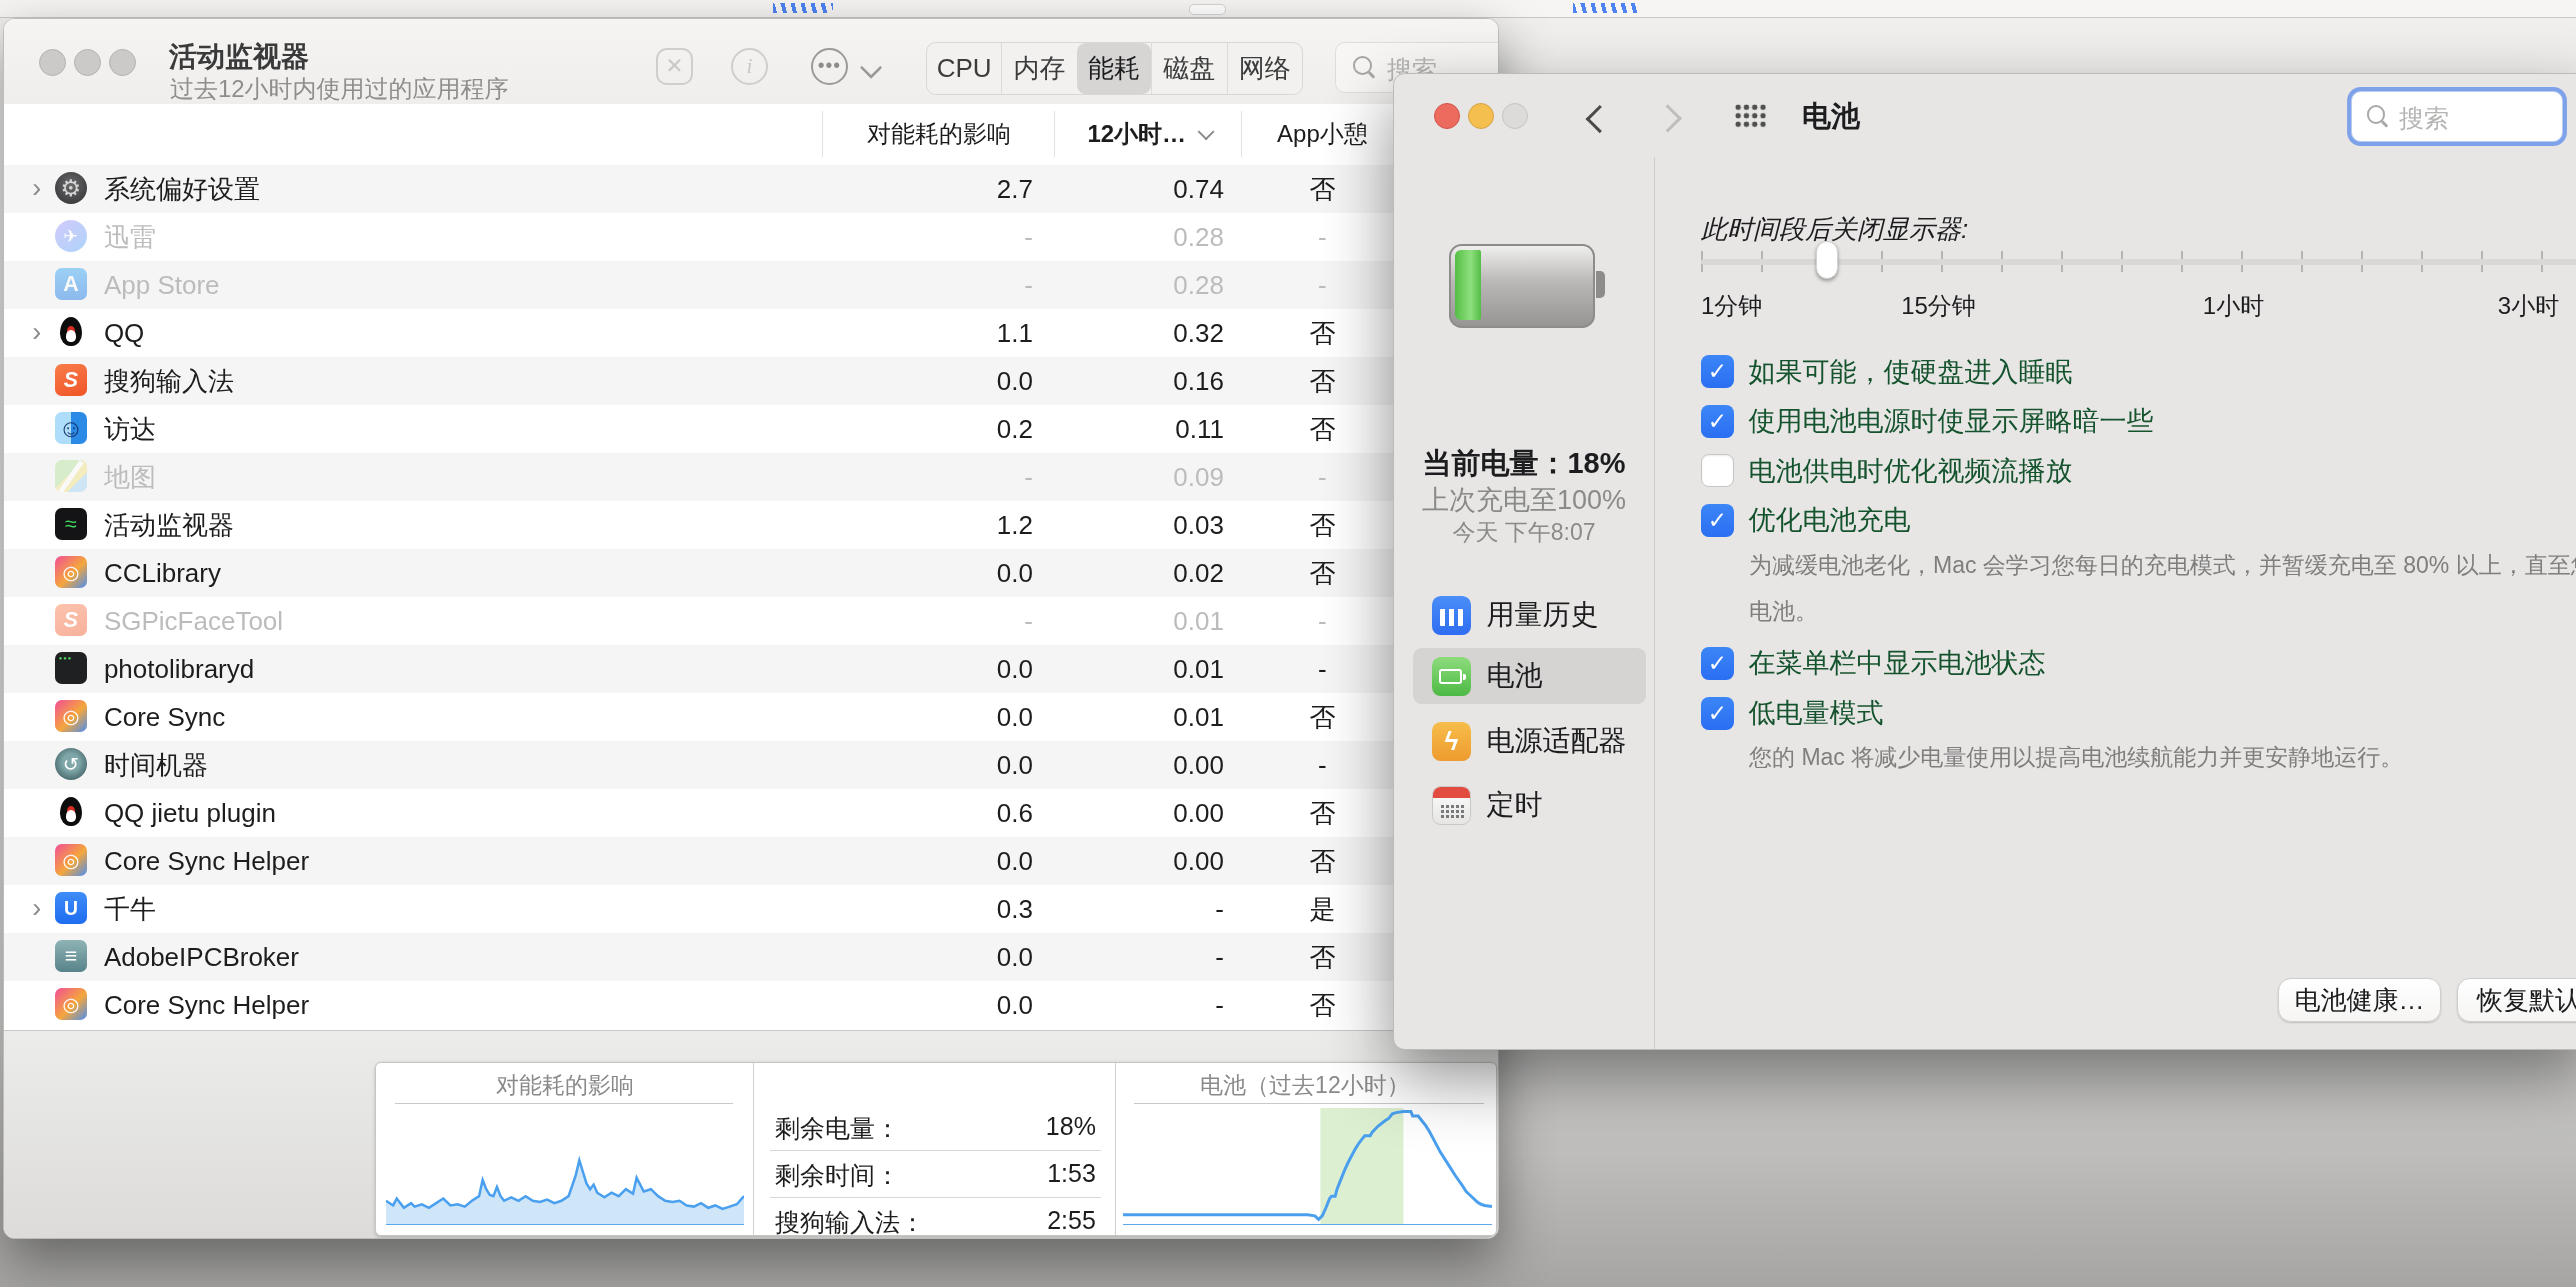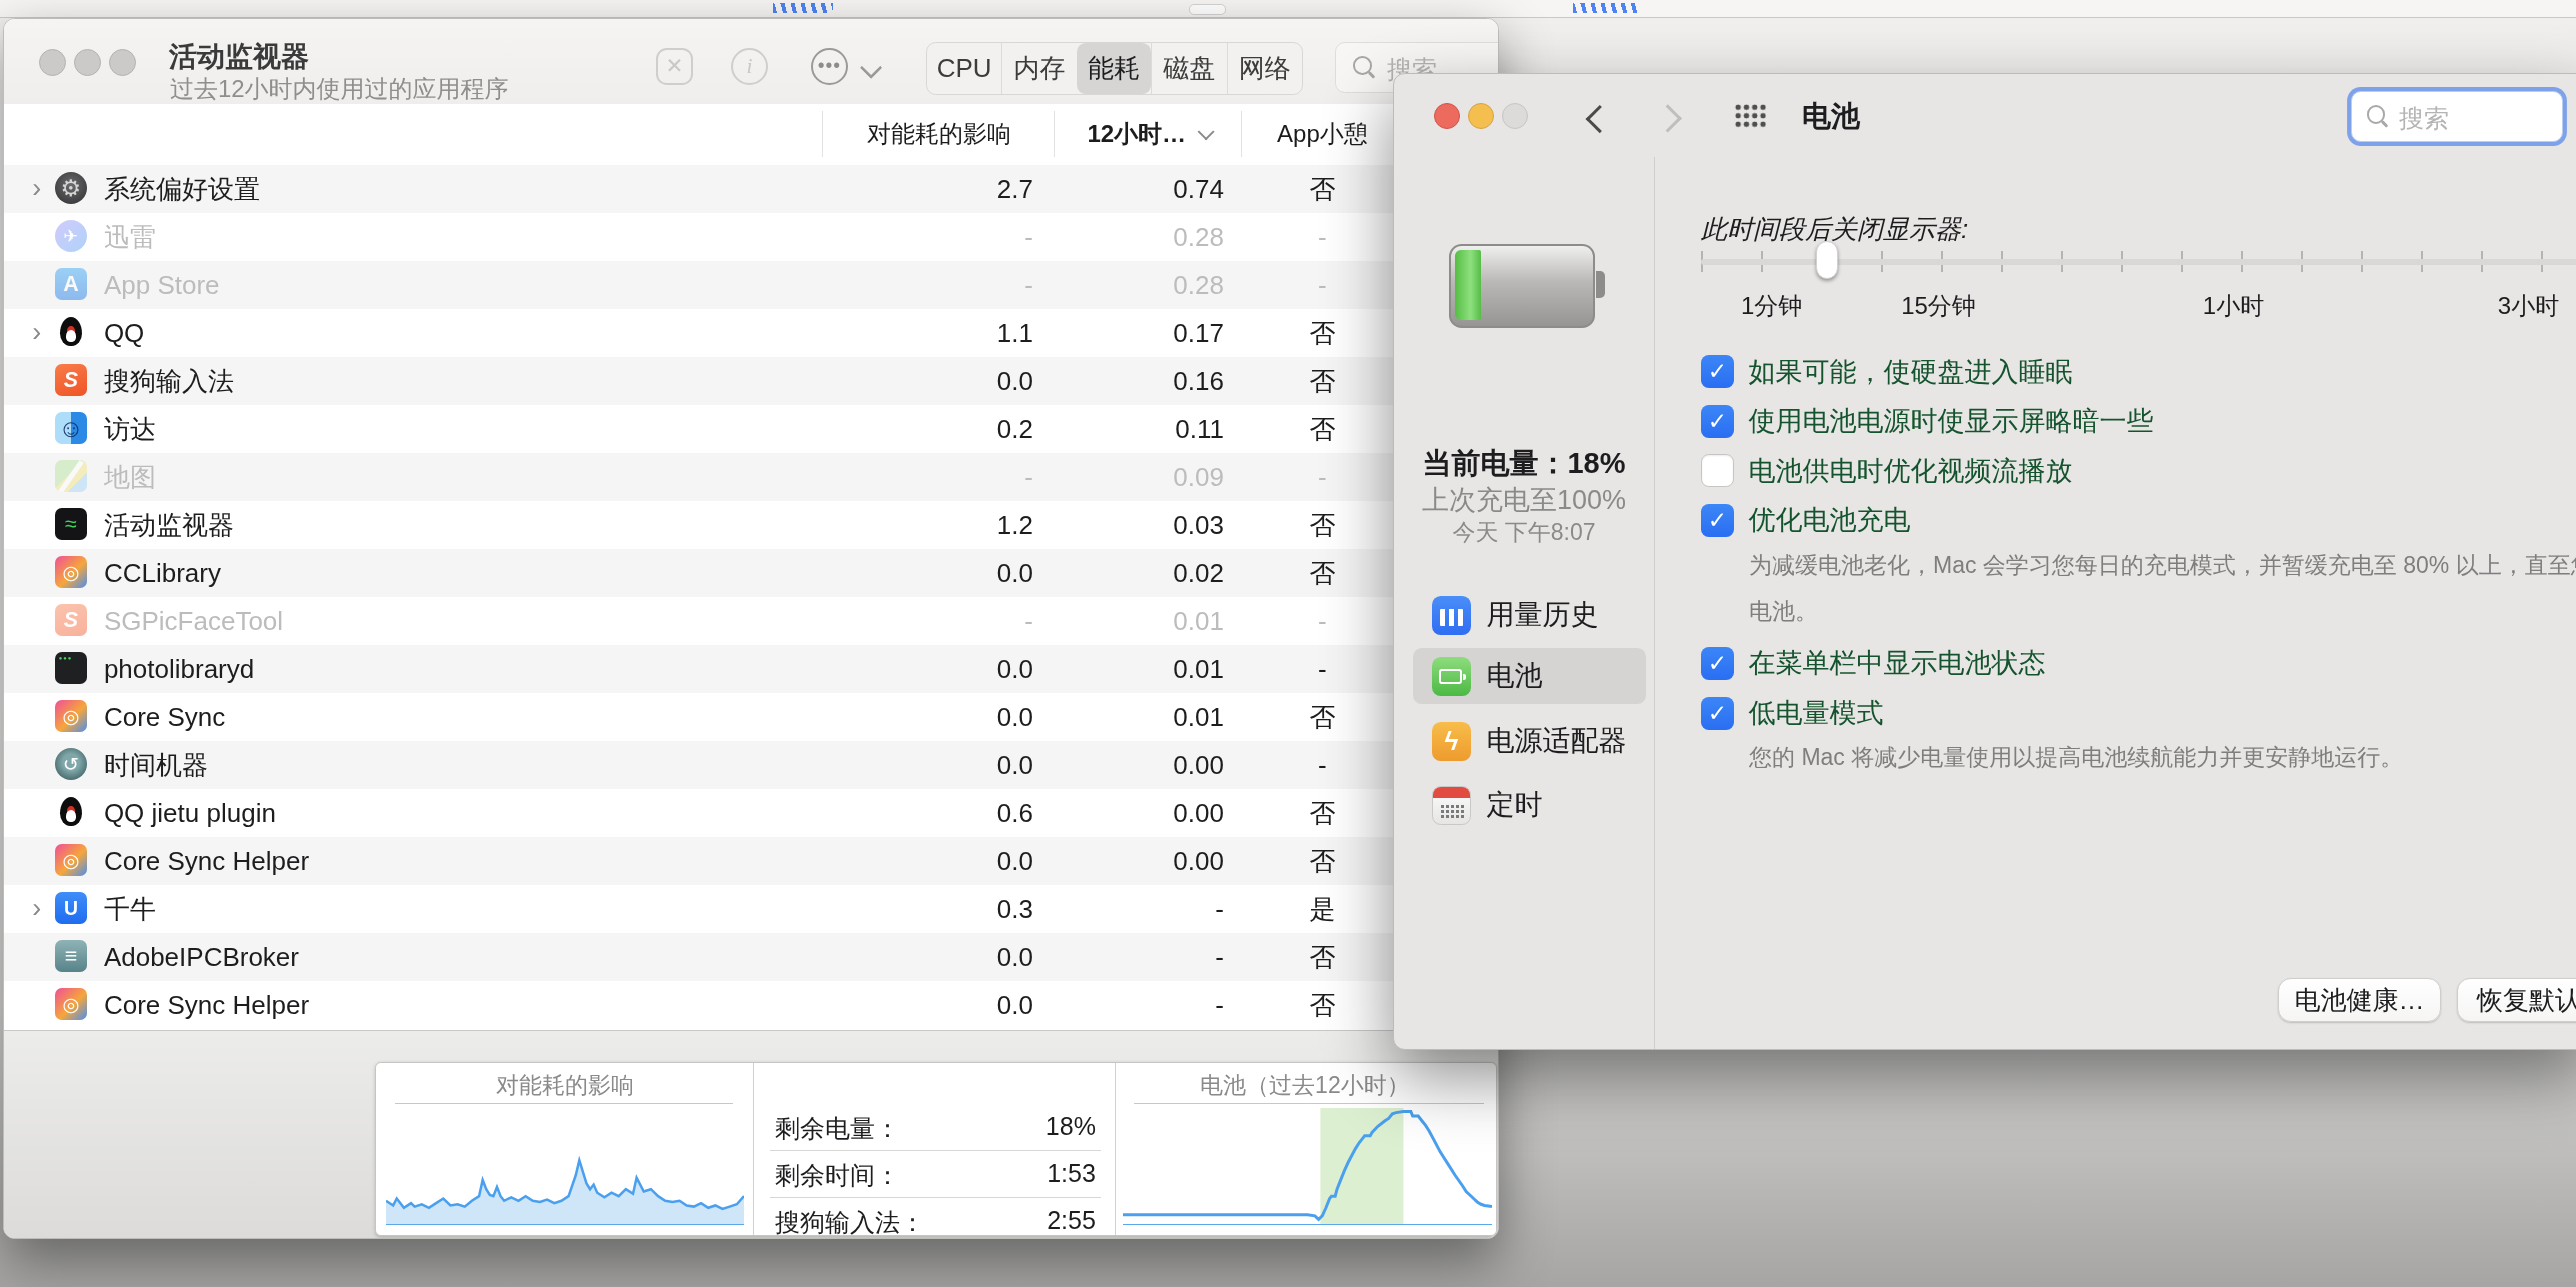--- a/index.html
+++ b/index.html
@@ -238,21 +238,21 @@
       <span class="nm">App Store</span>
       <span class="v1">-</span>
       <span class="v2">0.28</span>
       <span class="v3">-</span>
     </div>
         <div class="am-row">
       <span class="disc">›</span>
       <span class="ic i-qq"></span>
       <span class="nm">QQ</span>
       <span class="v1">1.1</span>
-      <span class="v2">0.17</span>
+      <span class="v2">0.32</span>
       <span class="v3">否</span>
     </div>
         <div class="am-row odd">
       <span class="disc"></span>
       <span class="ic i-sogou"></span>
       <span class="nm">搜狗输入法</span>
       <span class="v1">0.0</span>
       <span class="v2">0.16</span>
       <span class="v3">否</span>
     </div>
@@ -433,21 +433,21 @@
       <span class="nav-ic si-sched"></span>
       <span class="nav-lb">定时</span>
     </div>
 
     <div class="bp-divider"></div>
 
     <div class="bp-label" style="left:307px;top:138px;">此时间段后关闭显示器:</div>
     <div class="slider-ticks"></div>
     <div class="slider-track"></div>
     <div class="slider-thumb" id="slider-thumb" style="left: 422px;"></div>
-    <div class="tick-lb" style="left:307px;text-align:left;margin-left:40px;">1分钟</div>
+    <div class="tick-lb" style="left:307px;text-align:left;">1分钟</div>
     <div class="tick-lb" style="left:486px;text-align:center;">15分钟</div>
     <div class="tick-lb" style="left:781px;text-align:center;">1小时</div>
     <div class="tick-lb" style="left:1076px;text-align:center;">3小时</div>
 
     <div class="checks" id="bp-checks">
         <div class="check-item">
           <span class="cb on">✓</span>
           <span class="check-lb">如果可能，使硬盘进入睡眠</span>
         </div>
         <div class="check-item">

